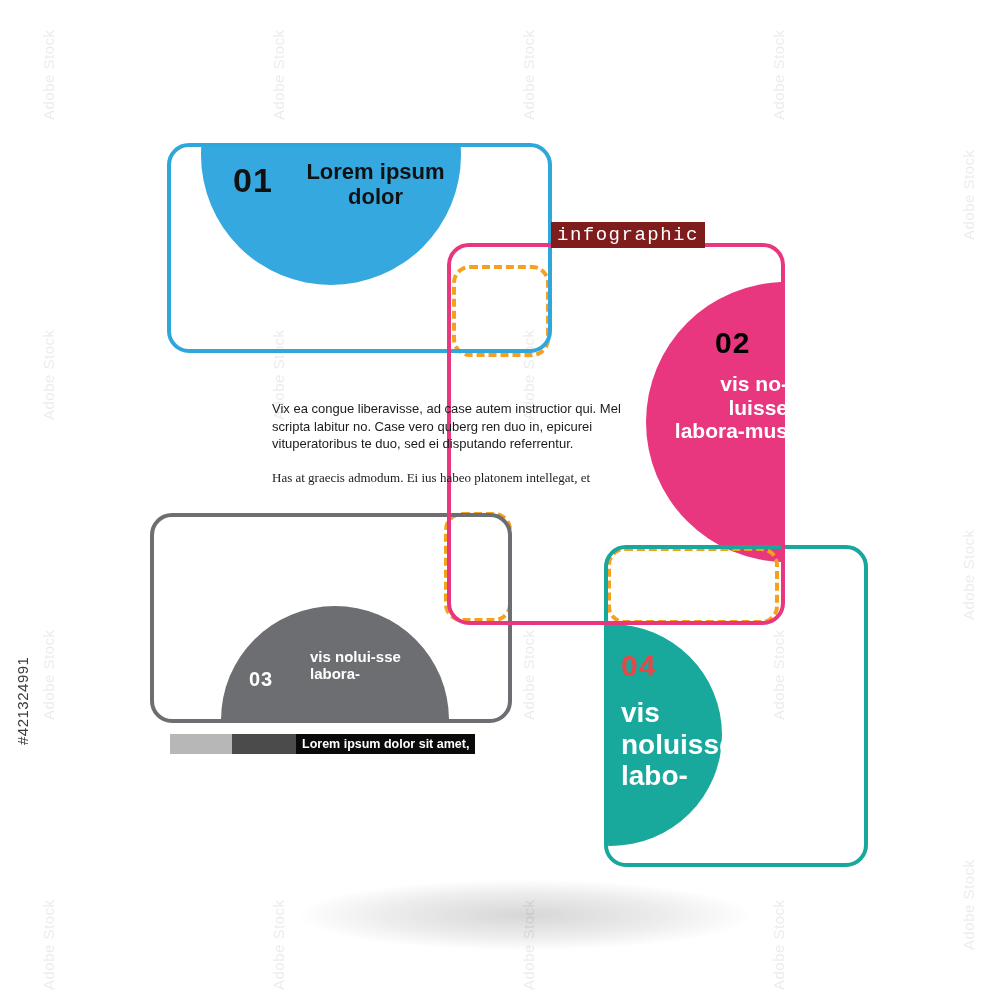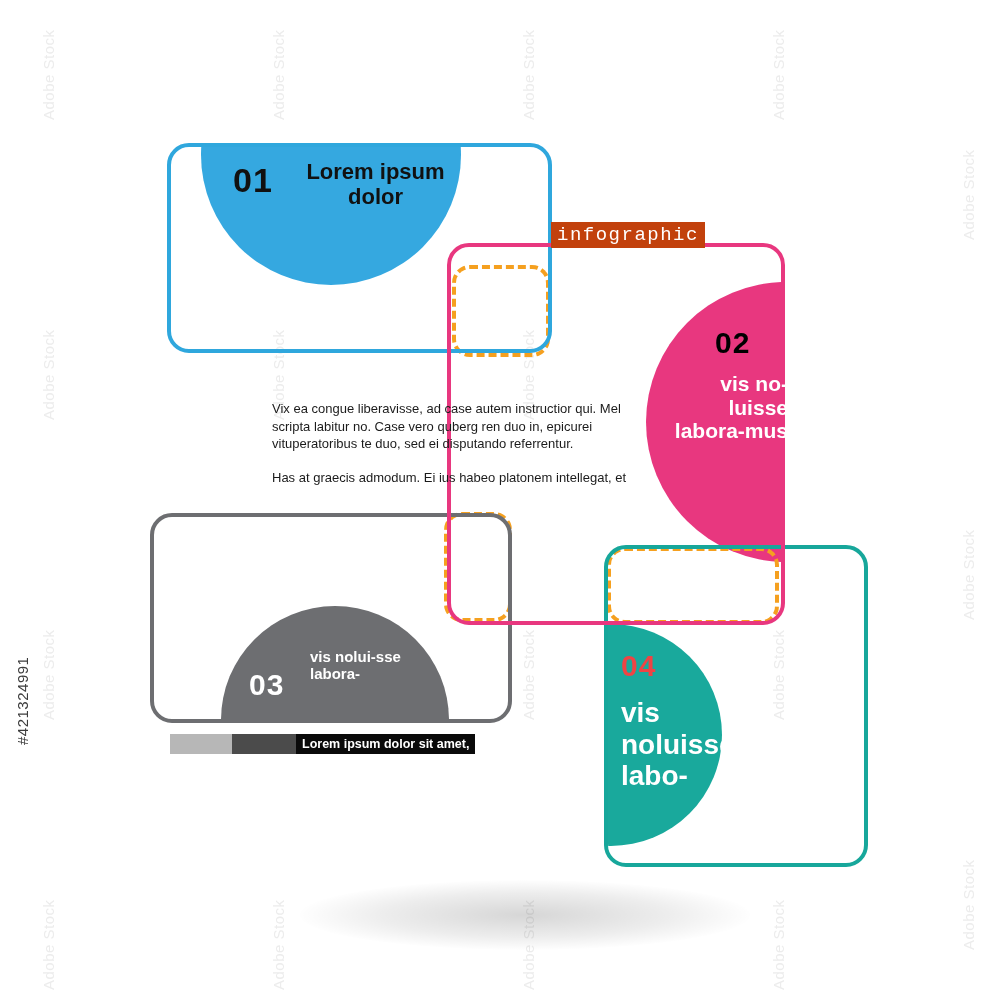--- a/index.html
+++ b/index.html
@@ -173,44 +173,44 @@
     line-height: 1.13;
     z-index: 9;
   }
 
   #num1 { left: 233px; top: 161px; font-size: 34px; color: #111111; }
   #lbl1 { left: 293px; top: 160px; font-size: 22px; color: #111111; width: 165px; text-align: center; }
 
   #num2 { left: 715px; top: 326px; font-size: 30px; color: #000000; }
   #lbl2 { left: 668px; top: 372px; font-size: 21px; color: #ffffff; width: 120px; text-align: right; }
 
-  #num3 { left: 249px; top: 668px; font-size: 30px; color: #ffffff; }
+  #num3 { left: 249px; top: 668px; font-size: 20px; color: #ffffff; }
   #lbl3 { left: 310px; top: 649px; font-size: 15px; color: #ffffff; width: 145px; }
 
   #num4 { left: 621px; top: 649px; font-size: 30px; color: #ef4444; }
   #lbl4 { left: 621px; top: 697px; font-size: 28px; color: #ffffff; width: 95px; }
 
   
   #body-text {
     position: absolute;
     left: 272px; top: 400px; width: 390px;
     z-index: 8;
     font-size: 13px;
     color: #1b1b1b;
     line-height: 1.35;
   }
   #body-text p { margin: 0 0 16px 0; }
-  #body-text p:last-child { margin-bottom: 0; }
+  #body-text p:last-child { margin-bottom: 0; font-family: Liberation Serif, serif; }
 
   
   #tag-infographic {
     position: absolute;
     left: 551px; top: 222px;
     height: 26px;
-    background: #c2410c;
+    background: #7f1d1d;
     color: #ffffff;
     font-family: "Liberation Mono", monospace;
     font-size: 19px;
     letter-spacing: 1.5px;
     line-height: 26px;
     padding: 0 6px;
     z-index: 10;
     white-space: nowrap;
   }
 

